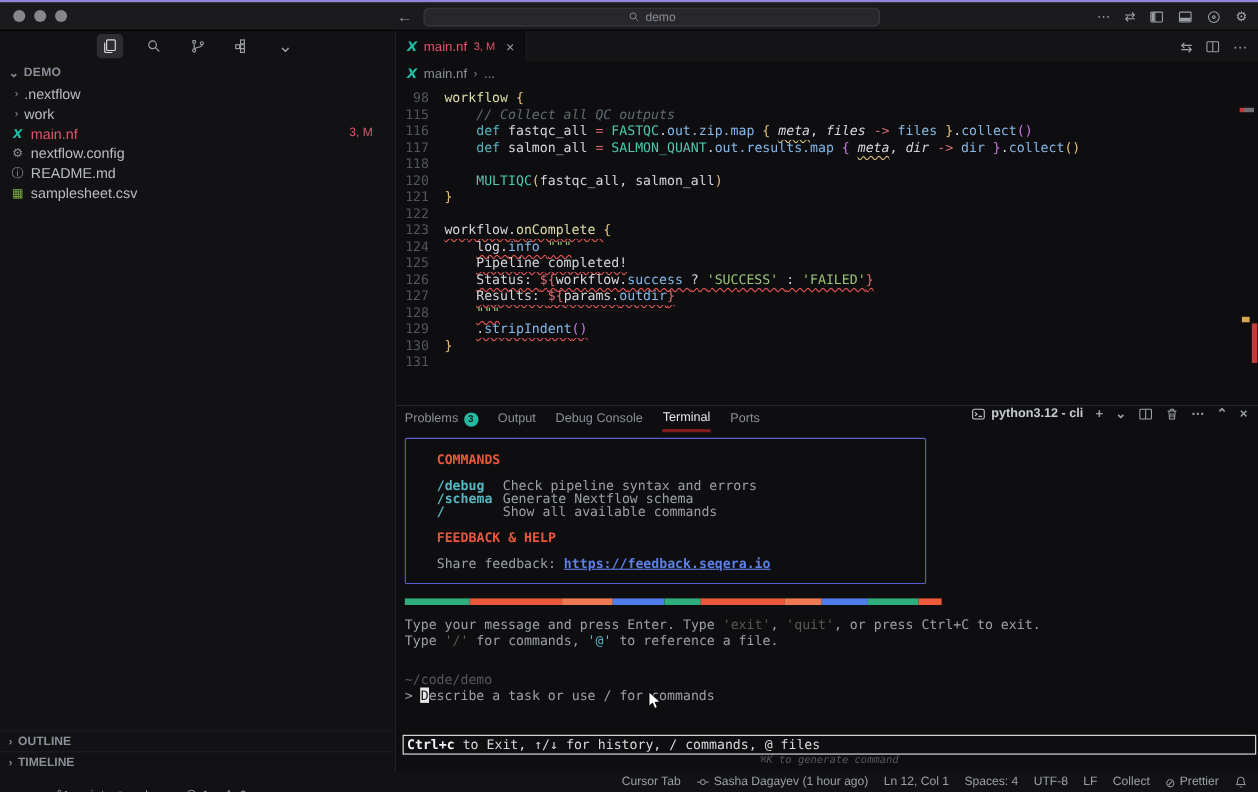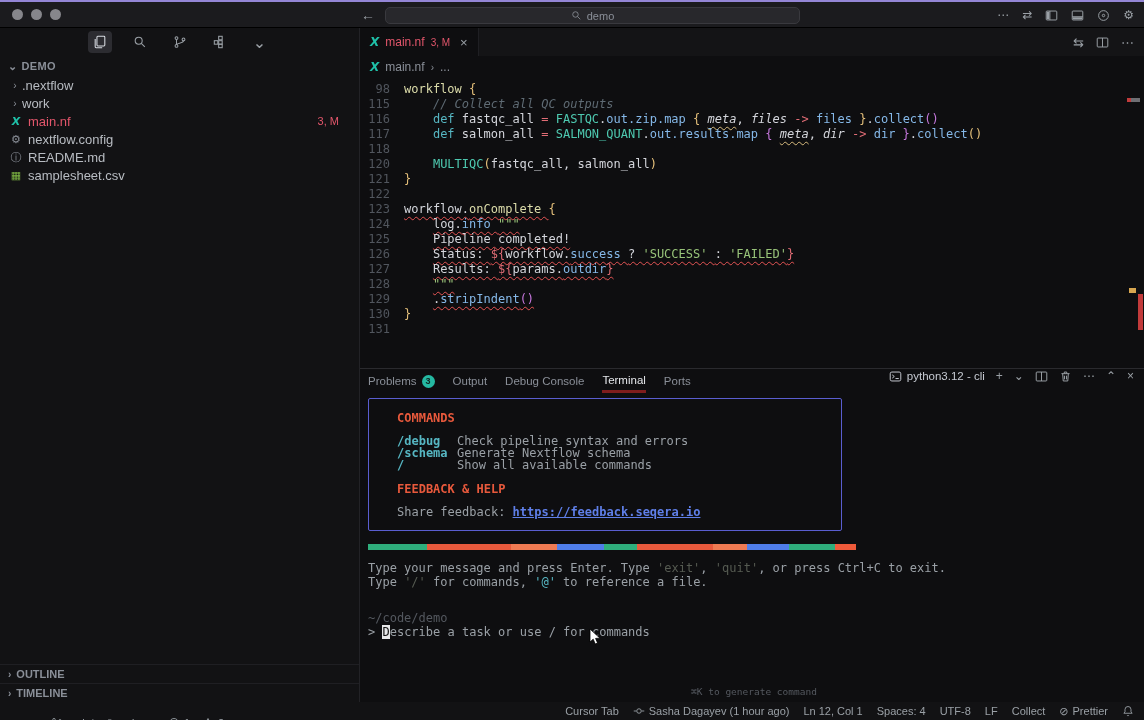--- a/index.html
+++ b/index.html
@@ -78,21 +78,21 @@
 
   
   .panel { height:334px; flex:0 0 auto; border-top:1px solid #2a2a2e; background:#0e0e10; position:relative;
            display:flex; flex-direction:column; }
   .ptabs { height:24px; display:flex; align-items:flex-start; gap:18px; padding-left:8px; font-size:11.5px;
            color:#8a8f98; position:relative; flex:0 0 auto; }
   .ptab { display:flex; align-items:center; gap:5px; height:24px; }
   .ptab.active { color:#e4e6ea; border-bottom:3px solid #7f1d1d; }
   .pbadge { background:#25b9a2; color:#102420; border-radius:50%; width:13px; height:13px; font-size:9px;
             display:flex; align-items:center; justify-content:center; font-weight:bold; }
-  .ptabs-right { position:absolute; right:10px; display:flex; align-items:center; gap:11px; color:#9aa0a6; font-size:12px; }
+  .ptabs-right { position:absolute; right:10px; display:flex; align-items:center; gap:11px; color:#9aa0a6; font-size:12px;font-weight:bold; }
   .pterm-label { display:flex; align-items:center; gap:5px; font-size:11.5px; color:#c6cad2; }
 
   .termwrap { font-family:"DejaVu Sans Mono", monospace; font-size:12px; color:#9aa0a6; padding-left:8px; position:relative; flex:1 1 auto; }
   .cmdbox { margin-top:5px; width:474px; border:1px solid #5a5ed0; border-radius:2px; padding:12px 10px 12px 28px; }
   .tm-head { color:#e8593c; font-weight:bold; }
   .tm-cmd  { color:#56b6c2; font-weight:bold; display:inline-block; width:60px; }
   .tm-desc { color:#9aa0a6; }
   .tm-link { color:#5f7fe8; font-weight:bold; text-decoration:underline; }
   .cmdbox .sect-title { margin-bottom:10px; }
   .cmdbox .crow { line-height:12px; margin-bottom:0; }
@@ -101,21 +101,21 @@
   .rainbow span { height:6px; }
   .helptext { margin-top:11px; line-height:14px; white-space:pre; }
   .tm-g { color:#9aa0a6; } .tm-q { color:#565b52; } .tm-qt { color:#56b6c2; }
   .pathline { margin-top:22px; color:#54585f; }
   .promptline { margin-top:0; white-space:pre; }
   .curblock { background:#e8e8ea; color:#111; }
   .bottom-input { position:absolute; left:6px; right:2px; bottom:4px; }
   .inputbox { border:1px solid #e8e8ea; height:18px; display:flex; align-items:center; padding-left:3px;
               font-family:"DejaVu Sans Mono", monospace; font-size:12px; color:#d8d8da; white-space:pre; }
   .inputbox b { color:#f2f2f4; }
-  .genhint { text-align:center; font-size:9.5px; color:#54585f; height:12px; line-height:12px; font-family:"DejaVu Sans Mono", monospace; }
+  .genhint { text-align:center; font-size:9.5px; color:#54585f; height:12px; line-height:12px; font-family:"DejaVu Sans Mono", monospace;font-style:italic; }
 
   
   .statusbar { height:18px; flex:0 0 auto; background:#121214; display:flex; align-items:center;
                font-size:11px; color:#9aa0a6; padding:0 10px; }
   .sb-left { display:flex; align-items:center; gap:12px; margin-left:18px;margin-top:24px; }
   .sb-right { margin-left:auto; display:flex; align-items:center; gap:14px; }
   .sb-item { display:flex; align-items:center; gap:4px; white-space:nowrap; }
 
   .gi { display:inline-flex; align-items:center; justify-content:center; }
   svg { display:block; }
@@ -415,20 +415,21 @@
               <span style="background: rgb(232, 89, 60); flex: 18 1 0%;"></span>
               <span style="background: rgb(239, 122, 82); flex: 8 1 0%;"></span>
               <span style="background: rgb(79, 125, 233); flex: 10 1 0%;"></span>
               <span style="background: rgb(47, 174, 124); flex: 11 1 0%;"></span>
               <span style="background: rgb(239, 90, 58); flex: 5 1 0%;"></span>
             </div>
           <div class="helptext" id="helptext"><div><span class="tm-g">Type your message and press Enter. Type </span><span class="tm-q">'exit'</span><span class="tm-g">, </span><span class="tm-q">'quit'</span><span class="tm-g">, or press Ctrl+C to exit.</span></div><div><span class="tm-g">Type </span><span class="tm-q">'/'</span><span class="tm-g"> for commands, </span><span class="tm-qt">'@'</span><span class="tm-g"> to reference a file.</span></div></div>
           <div class="pathline">~/code/demo</div>
           <div class="promptline"><span class="tm-g">&gt; </span><span class="curblock">D</span><span class="tm-g">escribe a task or use / for commands</span></div>
           <div class="bottom-input">
+            <div class="inputbox"><b>Ctrl+c</b><span> to Exit, ↑/↓ for history, / commands, @ files</span></div>
             <div class="genhint">⌘K to generate command</div>
           </div>
         </div>
       </div>
     </div>
   </div>
 
   <div class="statusbar">
     <div class="sb-left" id="sb-left">
         <span class="sb-item">

